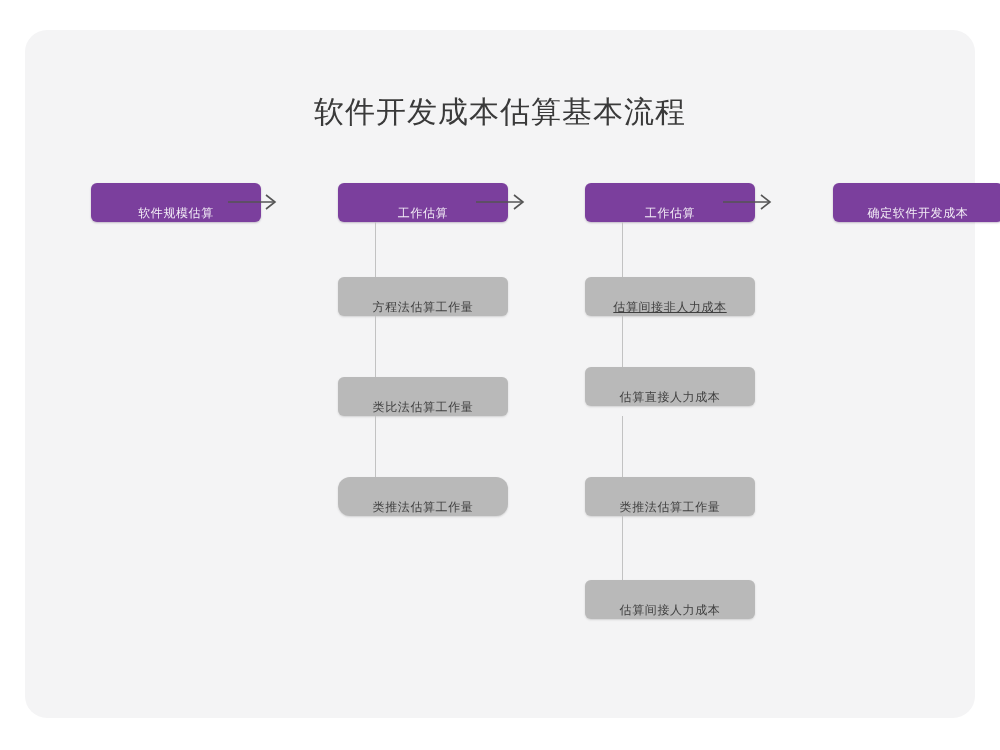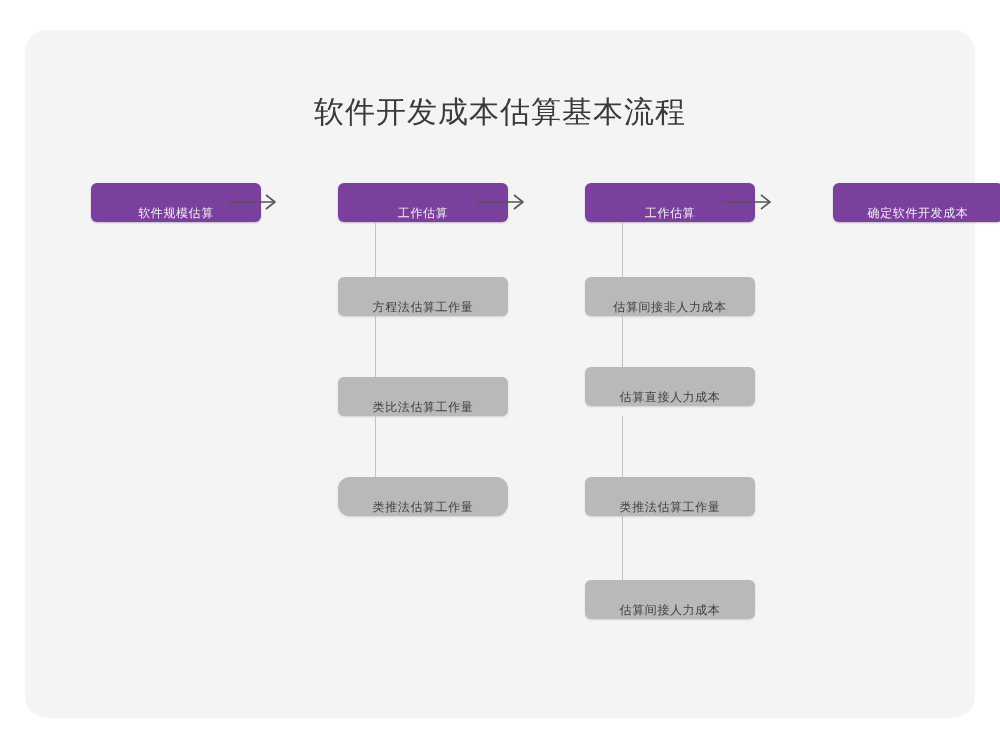--- a/index.html
+++ b/index.html
@@ -146,21 +146,21 @@
   </div>
 
   <div class="vline" style="left:375px; top:416px; height:61px;"></div>
 
   <div class="node sub" style="left:290px; top:477px; width:170px;border-radius:12px;">
     <span>类推法估算工作量</span>
   </div>
 
   <div class="vline" style="left:622px; top:222px; height:56px;"></div>
 
-  <div class="node sub" style="left:537px; top:277px; width:170px;">
+  <div class="node sub" style="left:537px; top:277px; width:170px;text-decoration:underline;">
     <span>估算间接非人力成本</span>
   </div>
 
   <div class="vline" style="left:622px; top:316px; height:61px;"></div>
 
   <div class="node sub" style="left:537px; top:367px; width:170px;">
     <span>估算直接人力成本</span>
   </div>
 
   <div class="vline" style="left:622px; top:416px; height:61px;"></div>

